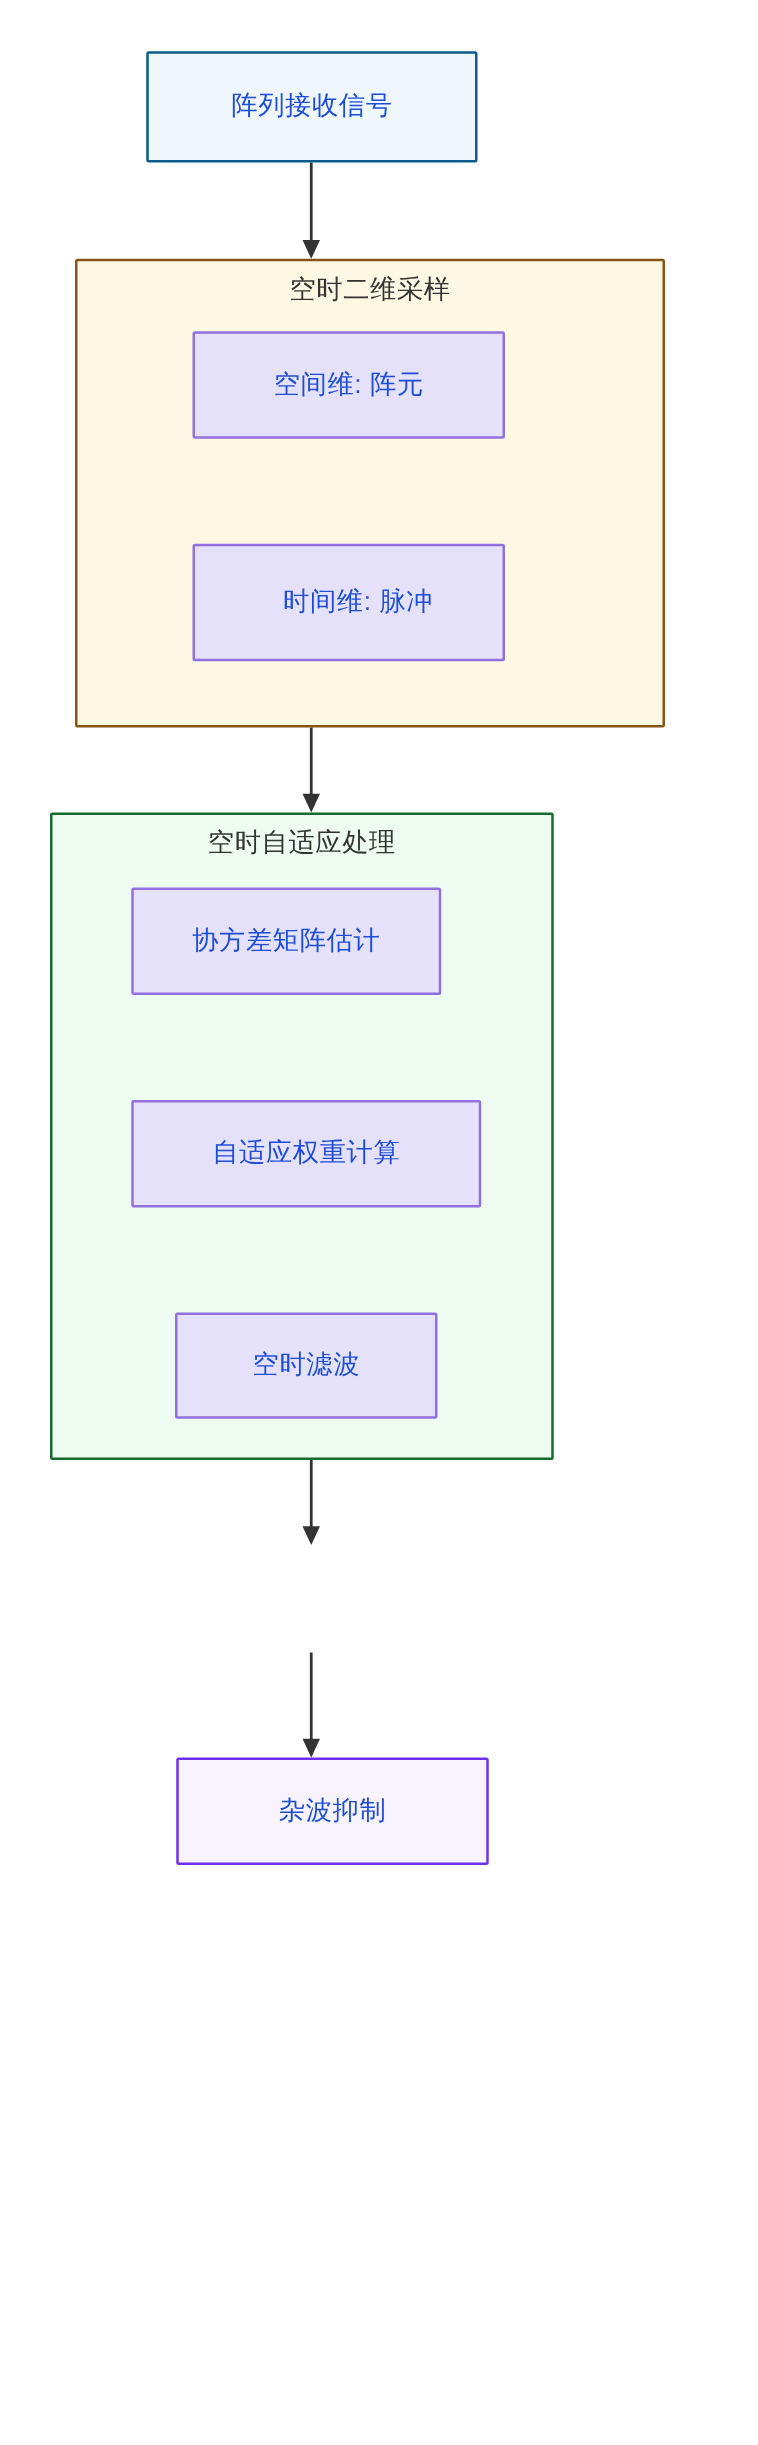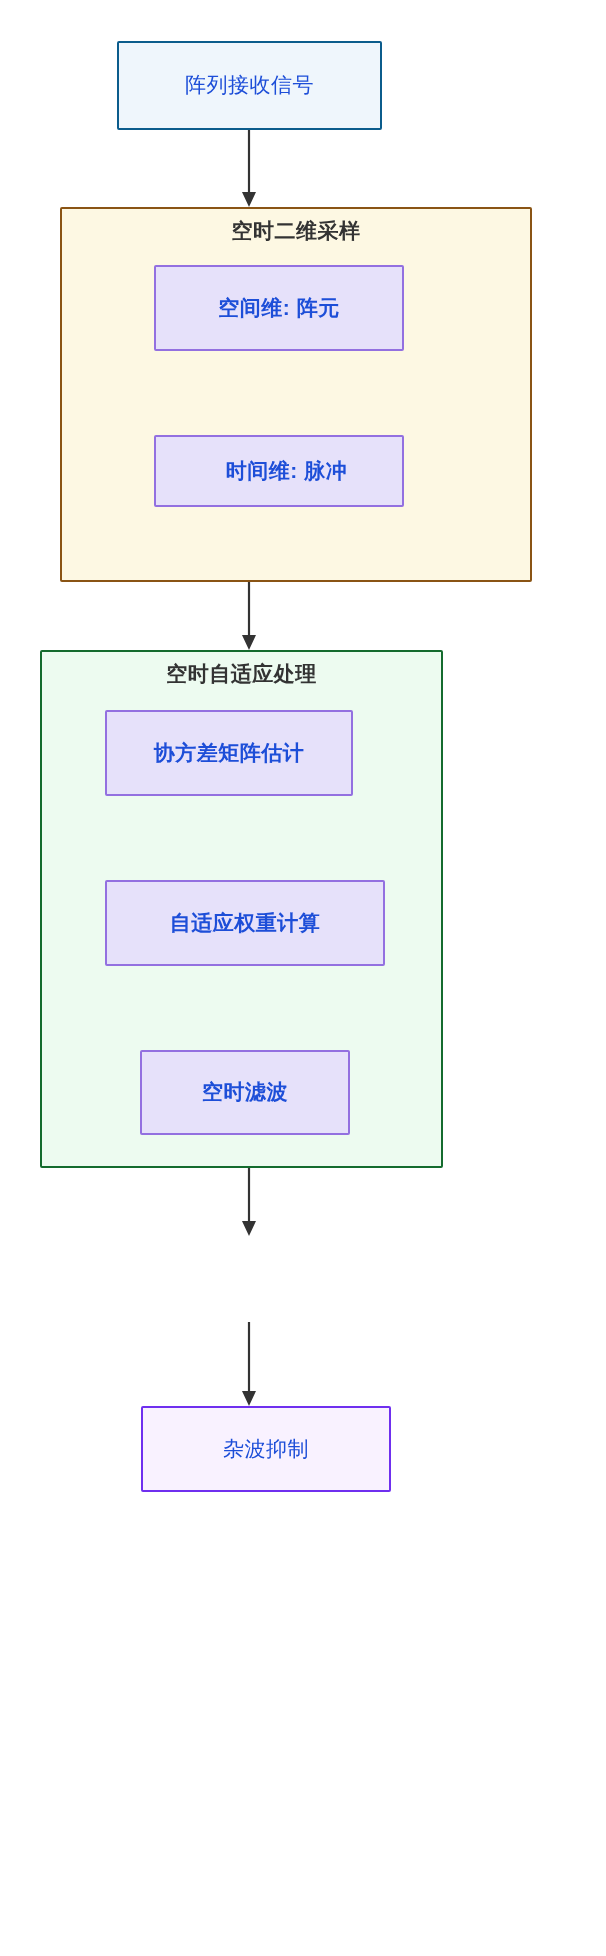--- a/index.html
+++ b/index.html
@@ -13,37 +13,37 @@
 
   .node{
     position:absolute;box-sizing:border-box;
     display:flex;align-items:center;justify-content:center;
     text-align:center;font-size:21px;line-height:1.25;
     letter-spacing:.5px;color:#1d4ed8;
     border-width:2px;border-style:solid;border-radius:2px;
   }
   .cluster{
     position:absolute;box-sizing:border-box;
-    border-width:2px;border-style:solid;border-radius:2px;font-weight:bold;
+    border-width:2px;border-style:solid;border-radius:2px;
   }
   .cluster-label{
     position:absolute;left:0;right:0;top:8px;
     text-align:center;font-size:21px;color:#333333;letter-spacing:.5px;
   }
 
   
   .n-start{left:117px;top:41px;width:265px;height:89px;
     background:#eff6fc;border-color:#0b5c8c;}
 
   
   .c-sampling{left:60px;top:207px;width:472px;height:375px;
     background:#fdf8e3;border-color:#8a5414;}
   .n-space{left:92px;top:56px;width:250px;height:86px;
     background:#e6e1fa;border-color:#9370e0;}
-  .n-time{left:92px;top:226px;width:250px;height:72px;
+  .n-time{left:92px;top:226px;width:250px;height:94px;
     background:#e6e1fa;border-color:#9370e0;padding-left:15px;}
 
   
   .c-stap{left:40px;top:650px;width:403px;height:518px;
     background:#edfbf0;border-color:#146b2e;}
   .n-cov{left:63px;top:58px;width:248px;height:86px;
     background:#e6e1fa;border-color:#9370e0;}
   .n-weight{left:63px;top:228px;width:280px;height:86px;
     background:#e6e1fa;border-color:#9370e0;}
   .n-filter{left:98px;top:398px;width:210px;height:85px;

